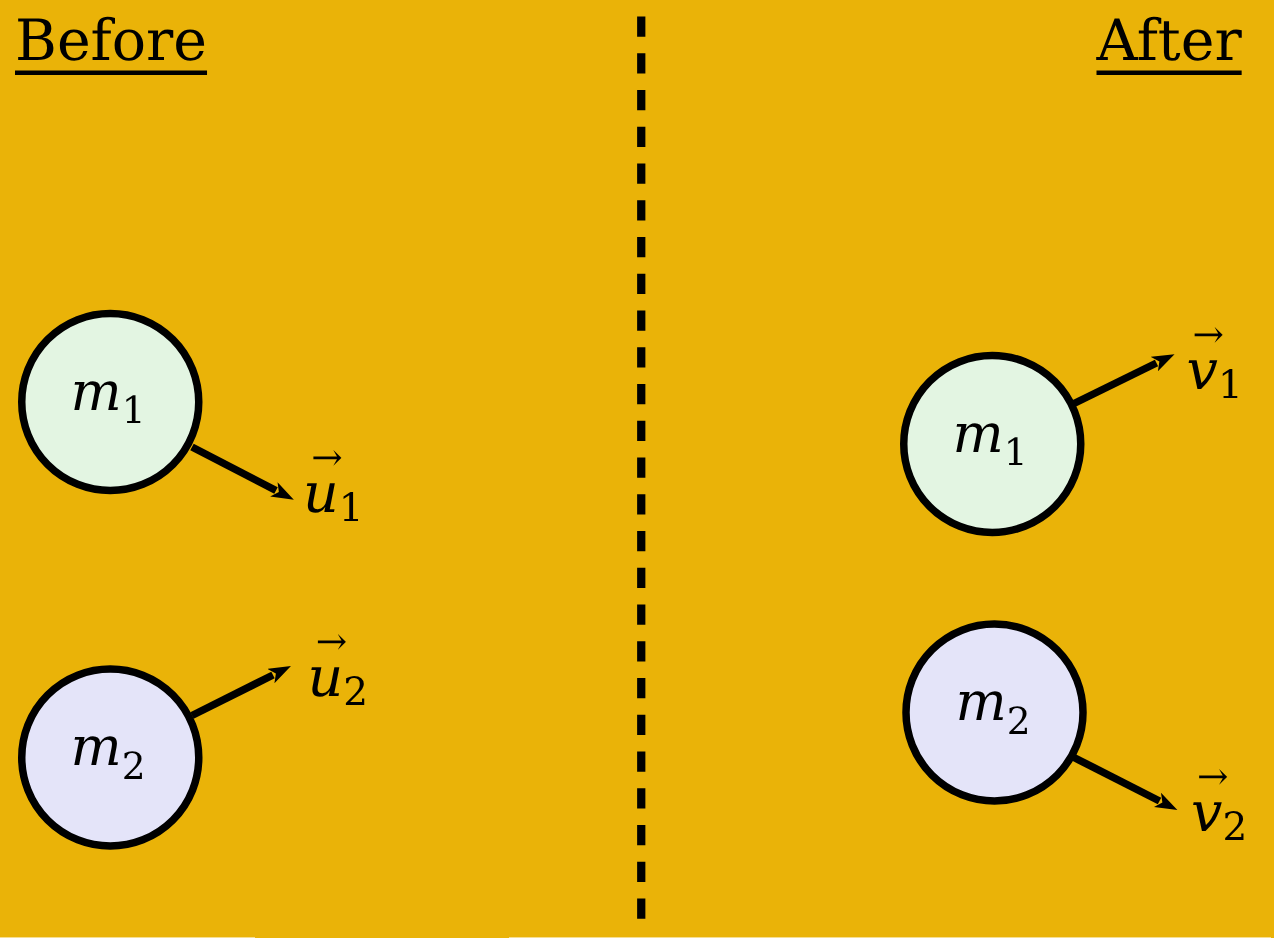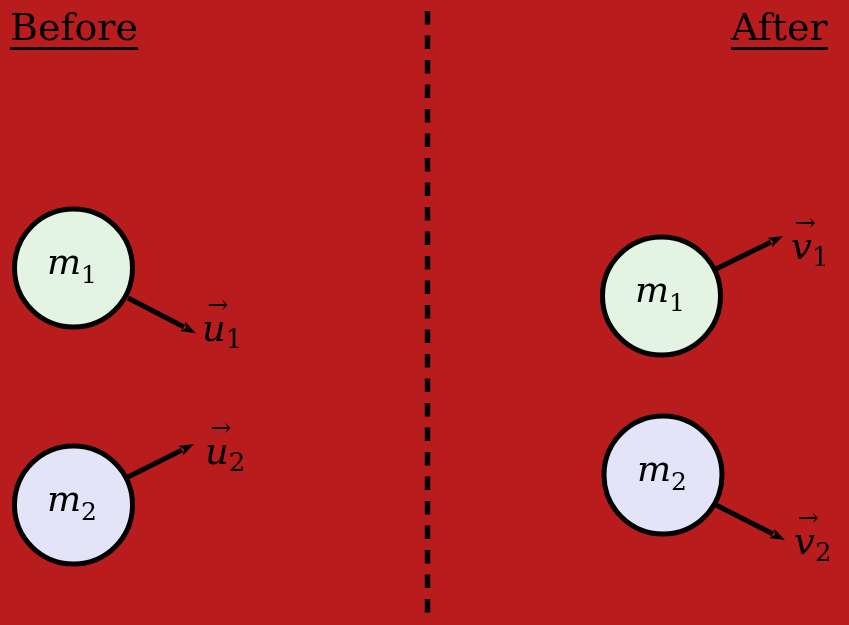--- a/index.html
+++ b/index.html
@@ -1,20 +1,20 @@
 <!DOCTYPE html>
 <html><head>
 <meta charset="utf-8">
 <style>
   html, body { margin: 0; padding: 0; background: #ffffff; }
   .canvas {
     position: relative;
     width: 849px;
     height: 625px;
-    background: #b91c1c;
+    background: #eab308;
     font-family: "DejaVu Serif", serif;
     color: #000000;
     overflow: hidden;
   }
   .title {
     position: absolute;
     font-size: 38px;
     line-height: 1;
     color: #000000;
     text-decoration: underline;

